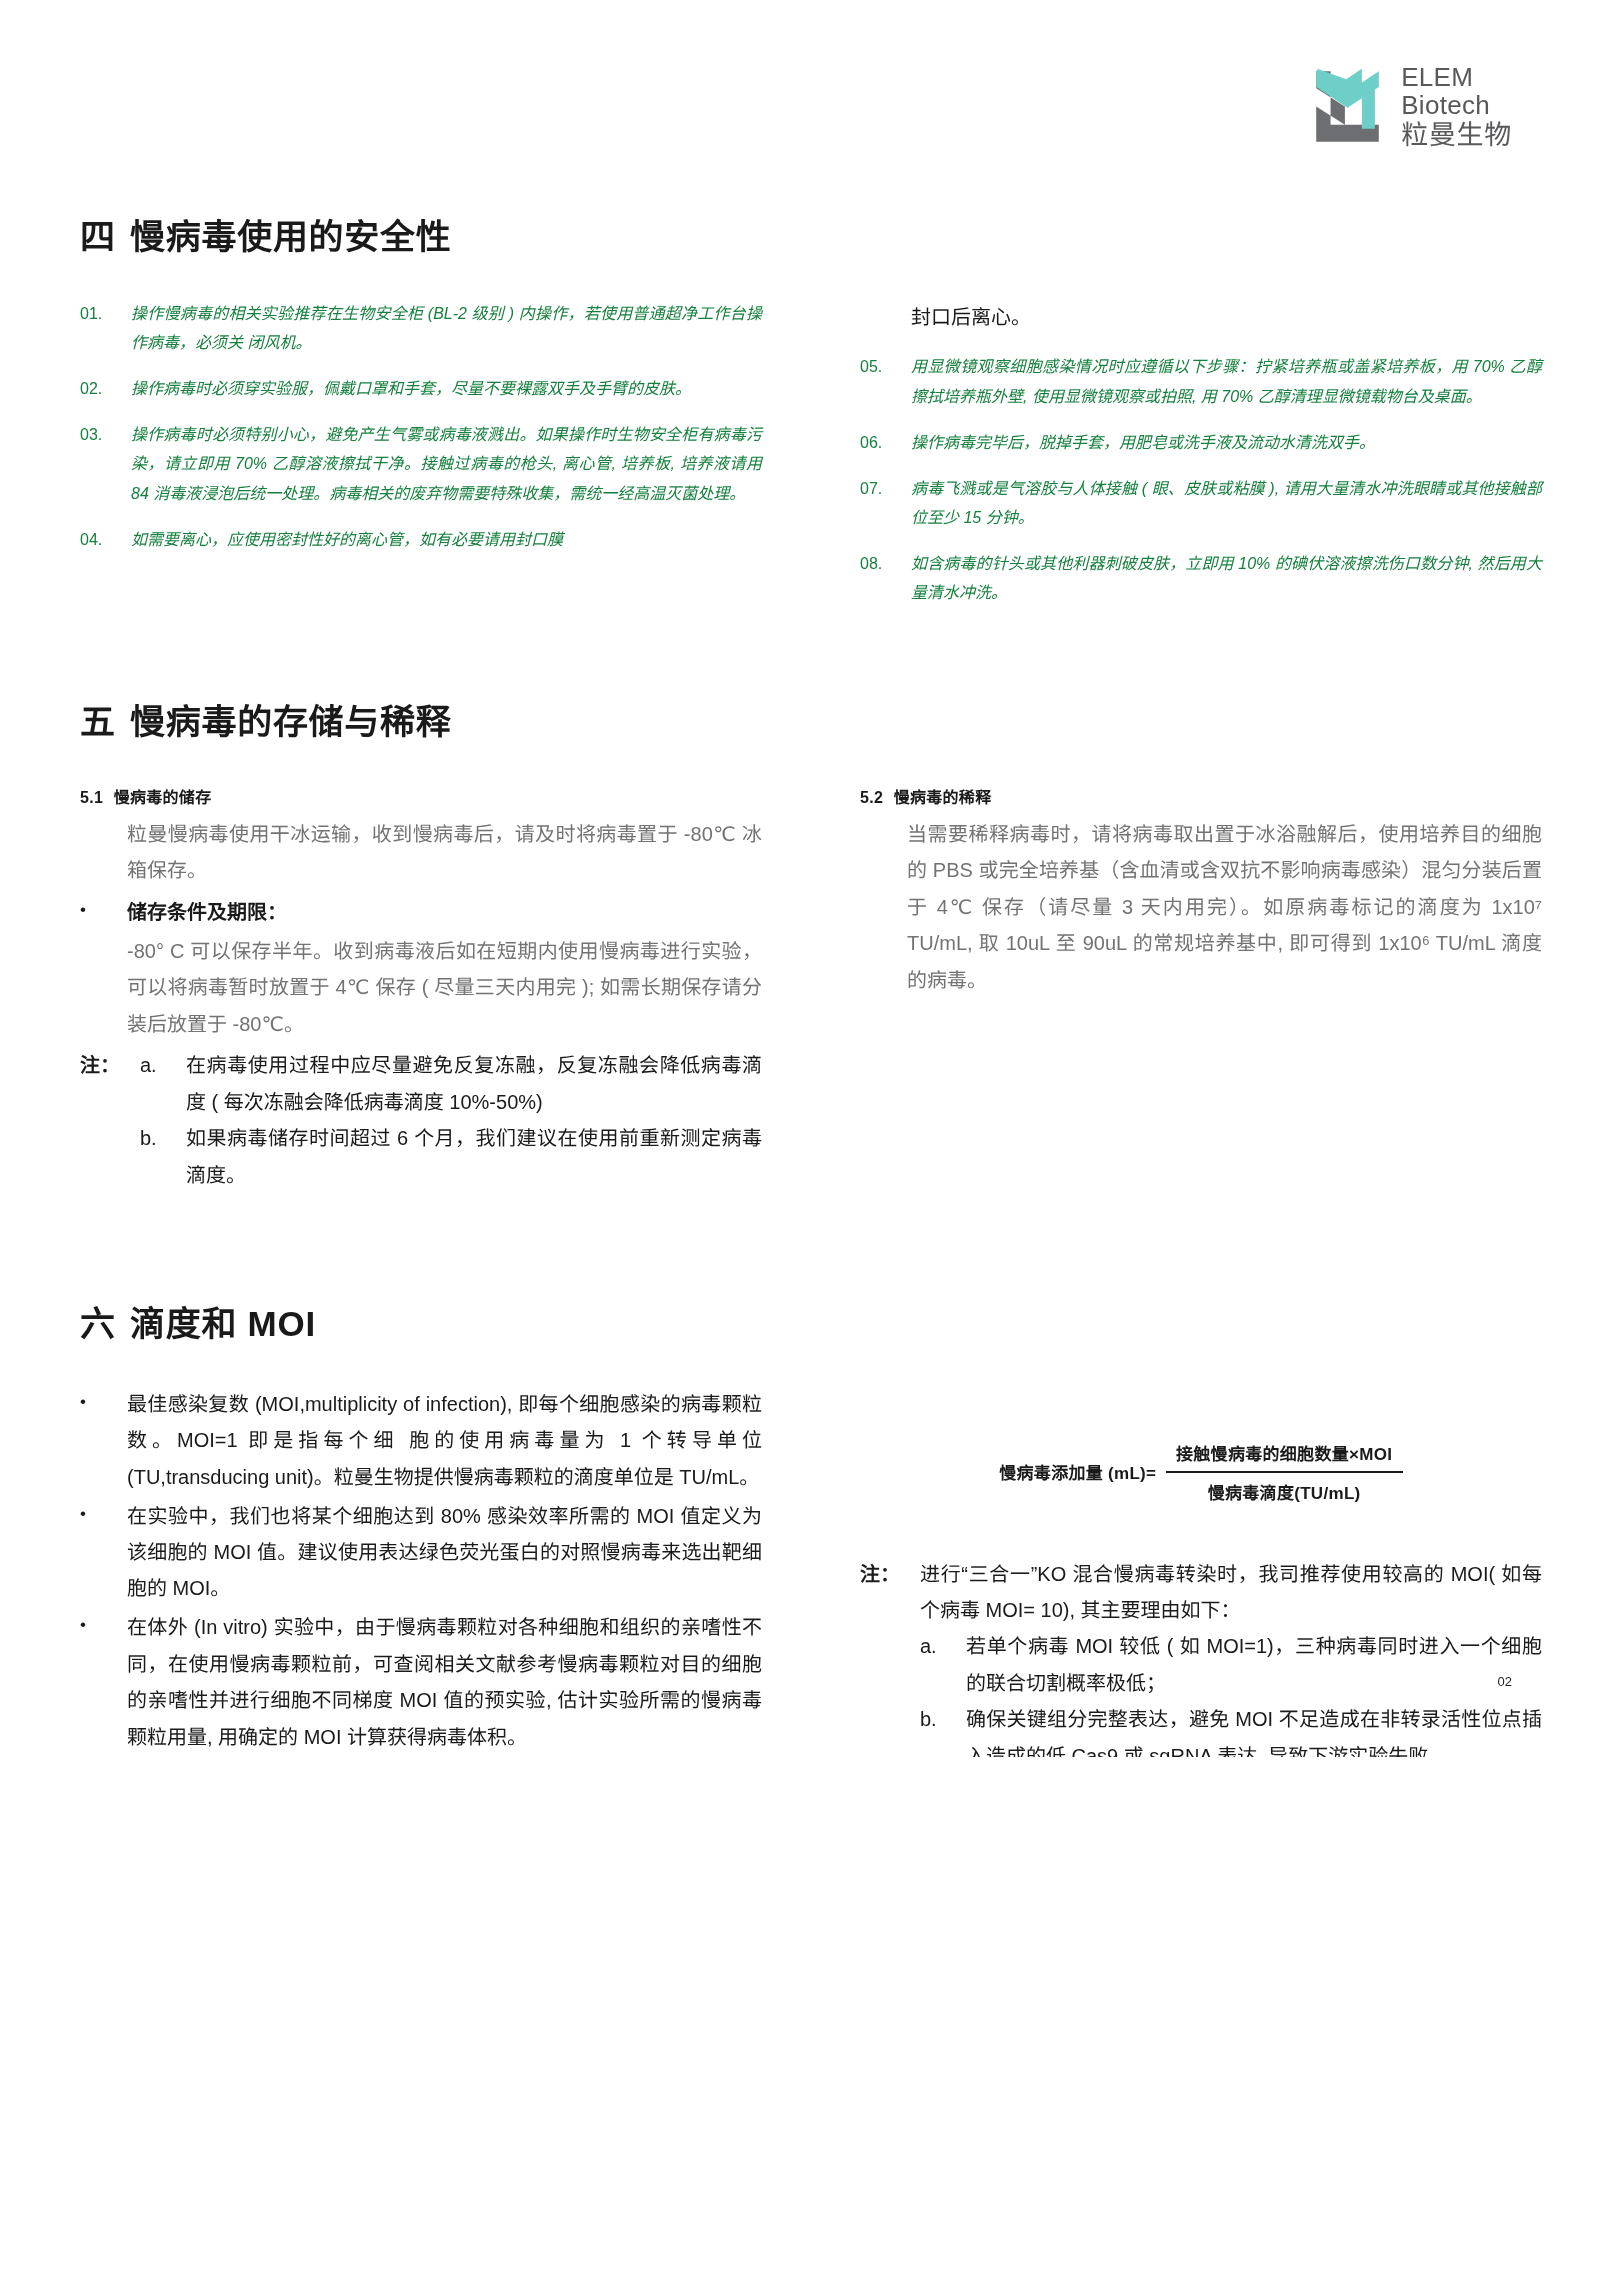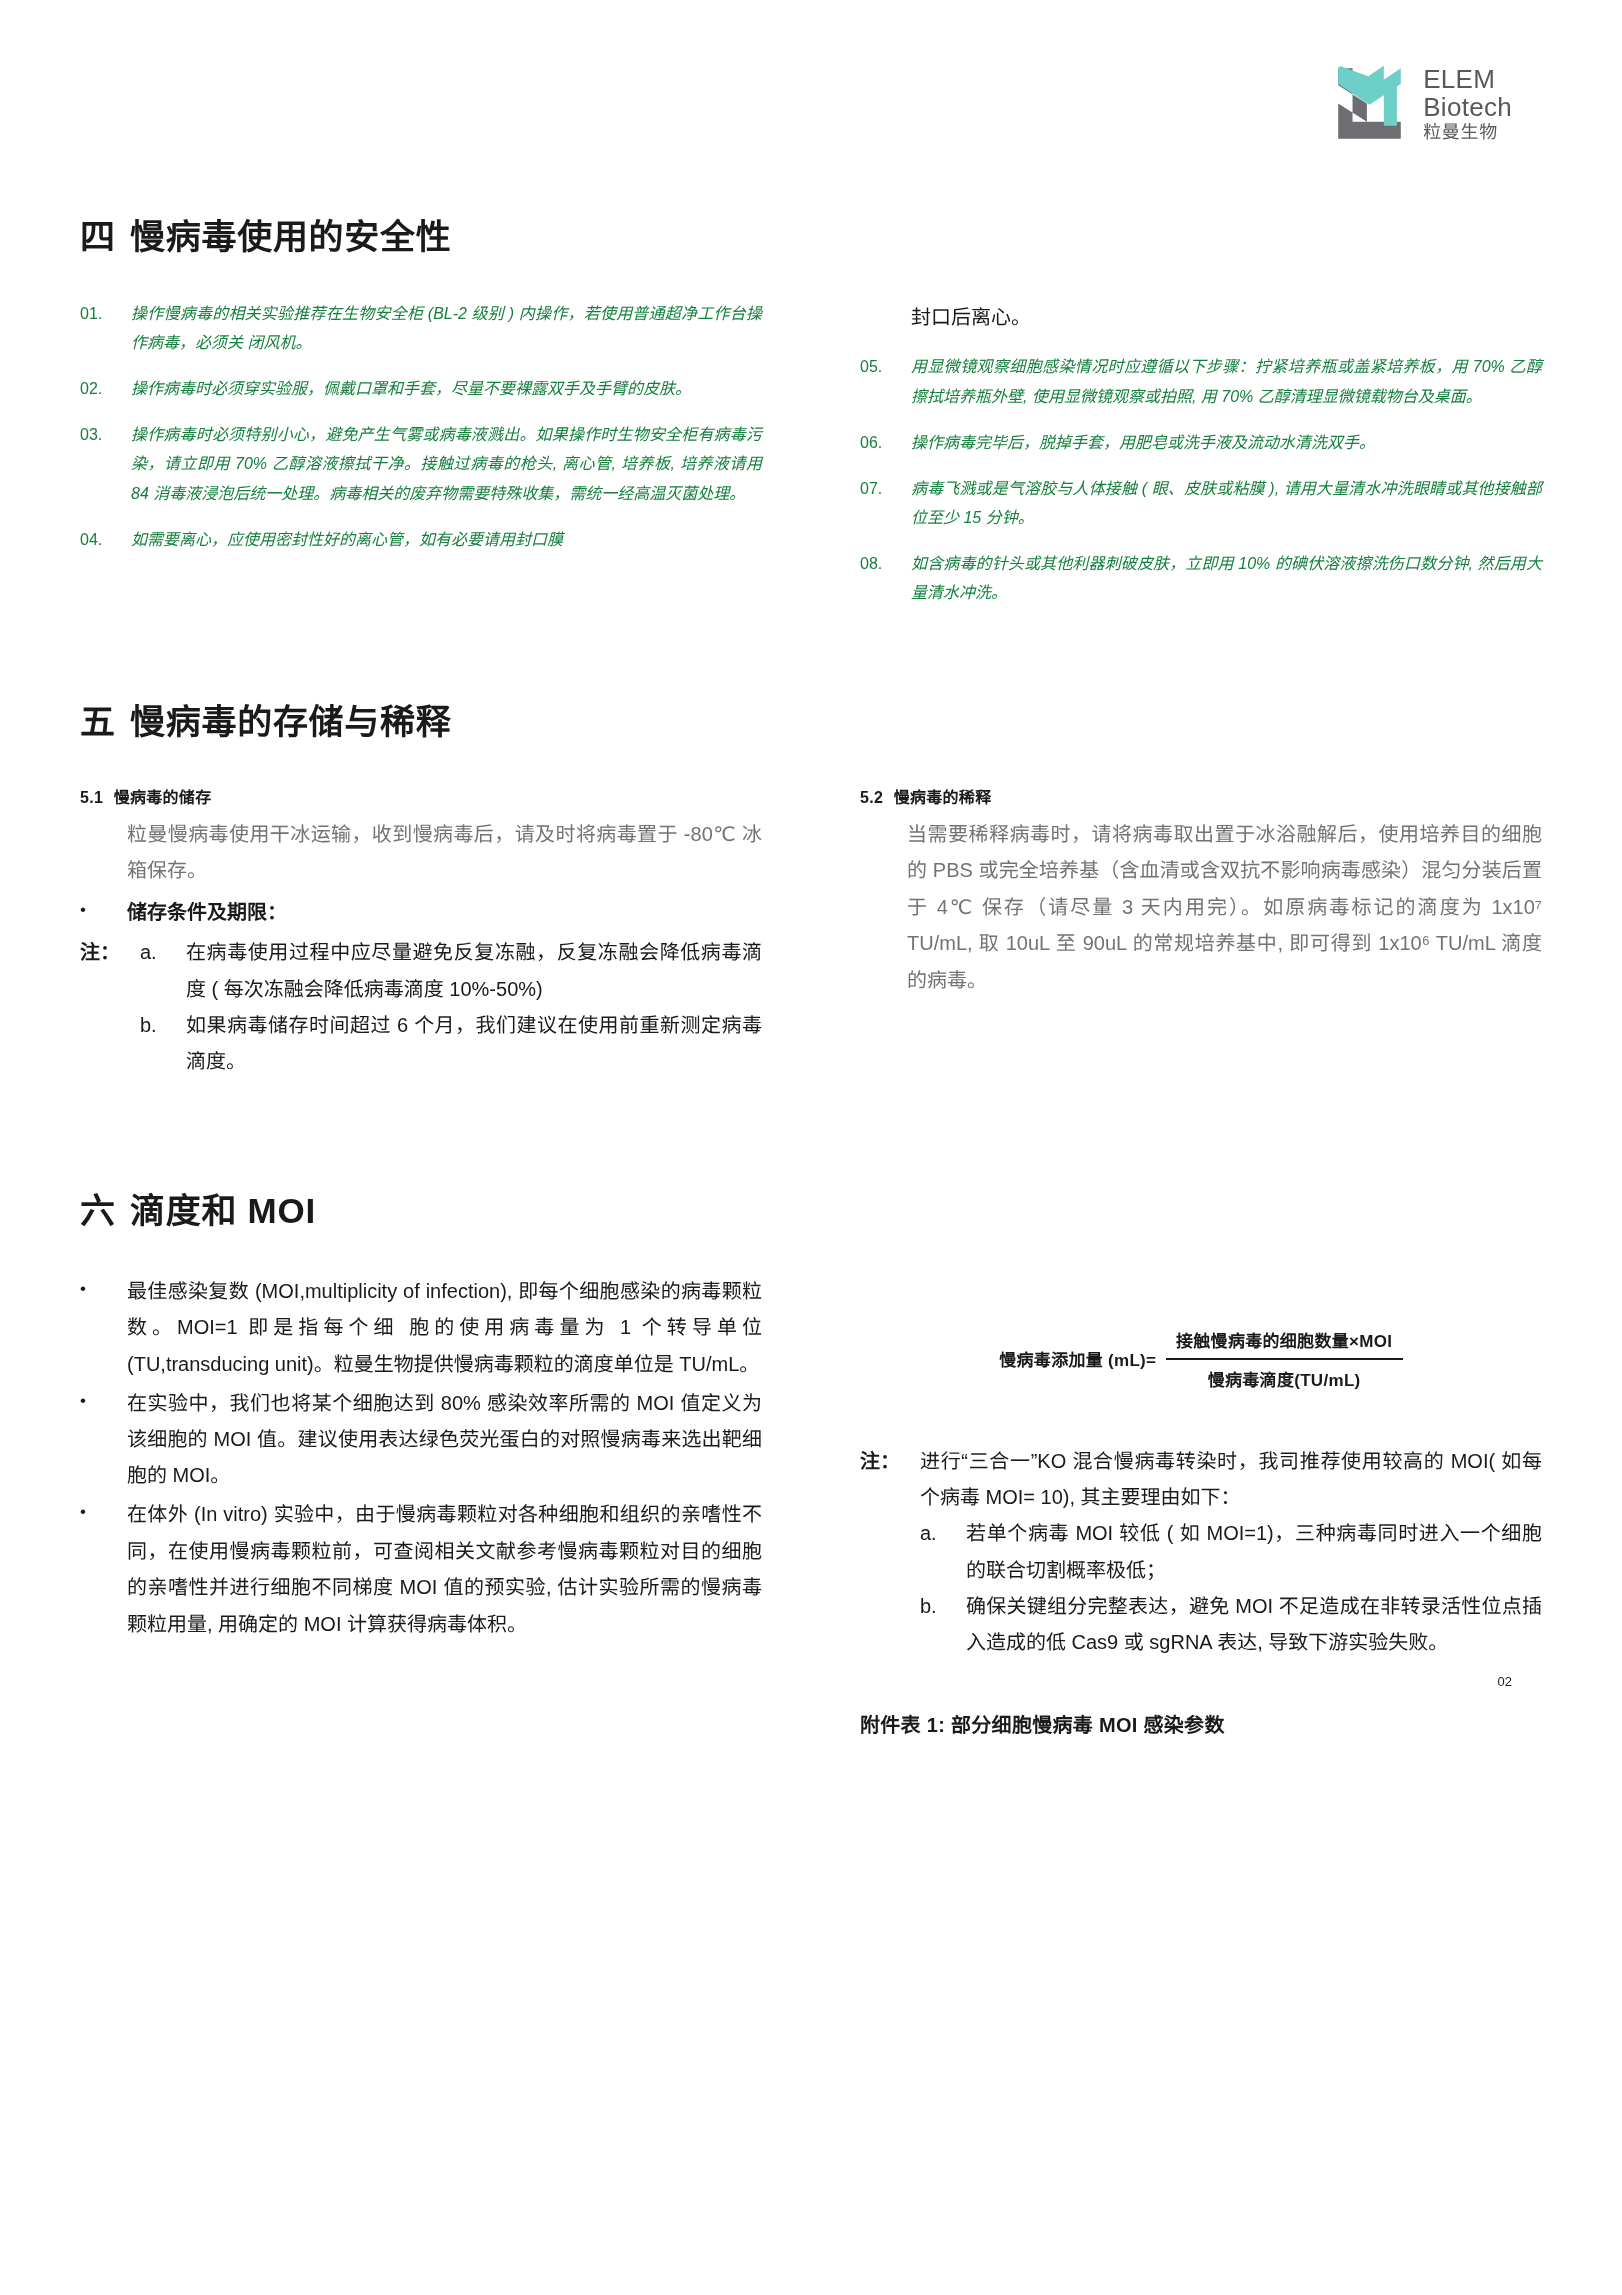--- a/index.html
+++ b/index.html
@@ -40,21 +40,21 @@
     flex-direction: column;
     justify-content: center;
     line-height: 1.08;
   }
   .logo-en1, .logo-en2 {
     font-size: 26px;
     color: #58595b;
     letter-spacing: 0.3px;
   }
   .logo-cn {
-    font-size: 18px;
+    font-size: 27px;
     color: #58595b;
     margin-top: 2px;
     letter-spacing: 0.7px;
   }
 
   
   .content {
     position: absolute;
     left: 80px;
     top: 216px;
@@ -323,20 +323,21 @@
           <span class="sn">5.1</span><span>慢病毒的储存</span>
         </div>
         <p class="indent-para">粒曼慢病毒使用干冰运输，收到慢病毒后，请及时将病毒置于 -80℃ 冰箱保存。</p>
 
         <ul class="blist">
           <li class="bitem">
             <span class="dot">•</span>
             <span class="body"><b>储存条件及期限：</b></span>
           </li>
         </ul>
+        <p class="indent-para">-80° C 可以保存半年。收到病毒液后如在短期内使用慢病毒进行实验，可以将病毒暂时放置于 4℃ 保存 ( 尽量三天内用完 );  如需长期保存请分装后放置于 -80℃。</p>
 
         <div class="note-wrap">
           <div class="note-row">
             <span class="note-label">注：</span>
             <span class="note-marker">a.</span>
             <span class="note-body">在病毒使用过程中应尽量避免反复冻融，反复冻融会降低病毒滴度 ( 每次冻融会降低病毒滴度 10%-50%)</span>
           </div>
           <div class="note-row sub">
             <span class="note-label">注：</span>
             <span class="note-marker">b.</span>

